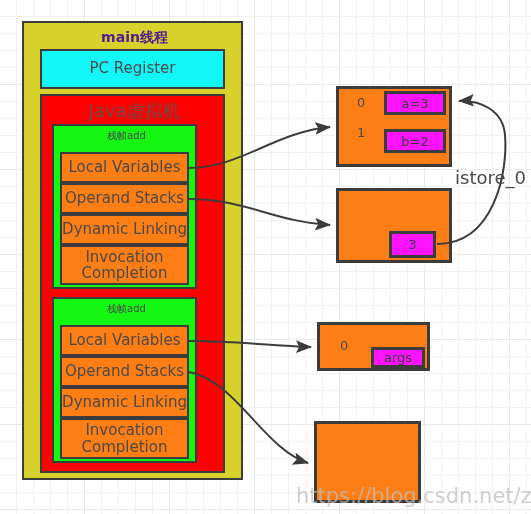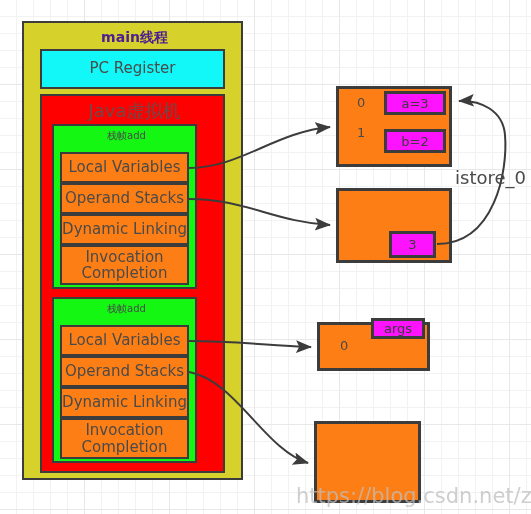--- a/index.html
+++ b/index.html
@@ -166,21 +166,21 @@
     background-color: #fd13fd;
     display: flex;
     align-items: center;
     justify-content: center;
     font-size: 13px;
     color: #3c3c3c;
   }
   .sv-a { left: 384px; top: 91px; width: 62px; height: 24px; }
   .sv-b { left: 384px; top: 129px; width: 62px; height: 24px; }
   .sv-3 { left: 389px; top: 231px; width: 47px; height: 27px; }
-  .sv-args { left: 371px; top: 318px; width: 54px; height: 21px; }
+  .sv-args { left: 371px; top: 347px; width: 54px; height: 21px; }
 
   .idx-0-add { left: 357px; top: 95px; }
   .idx-1-add { left: 357px; top: 125px; }
   .idx-0-main { left: 340px; top: 338px; }
 
   
   #arrows {
     position: absolute;
     left: 0;
     top: 0;

